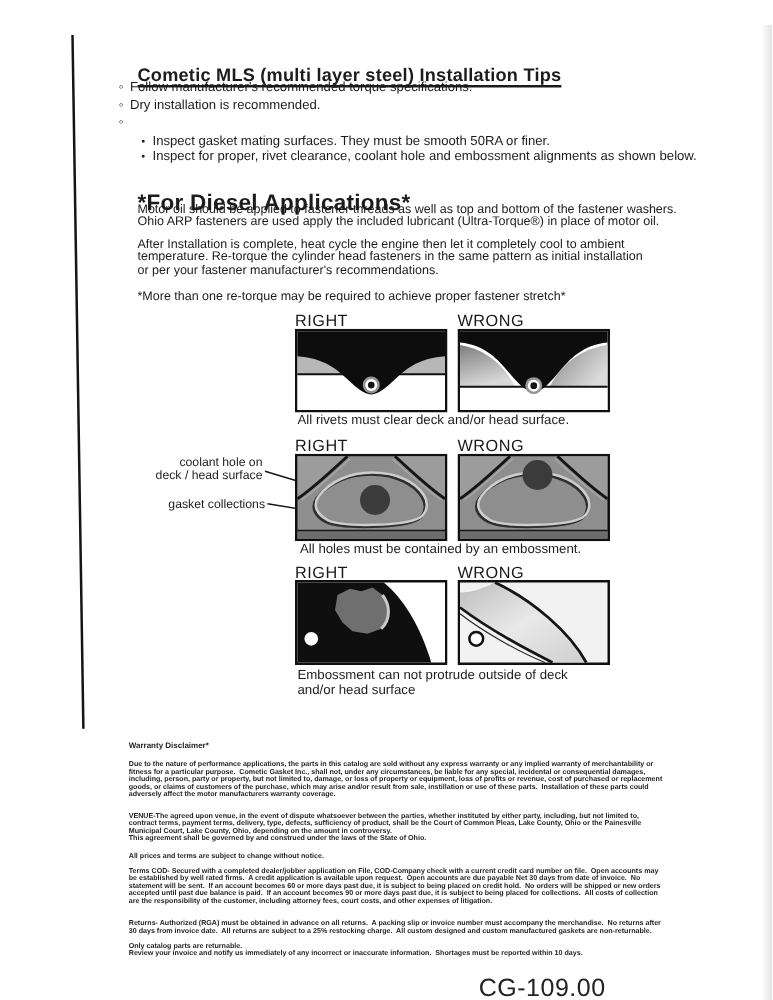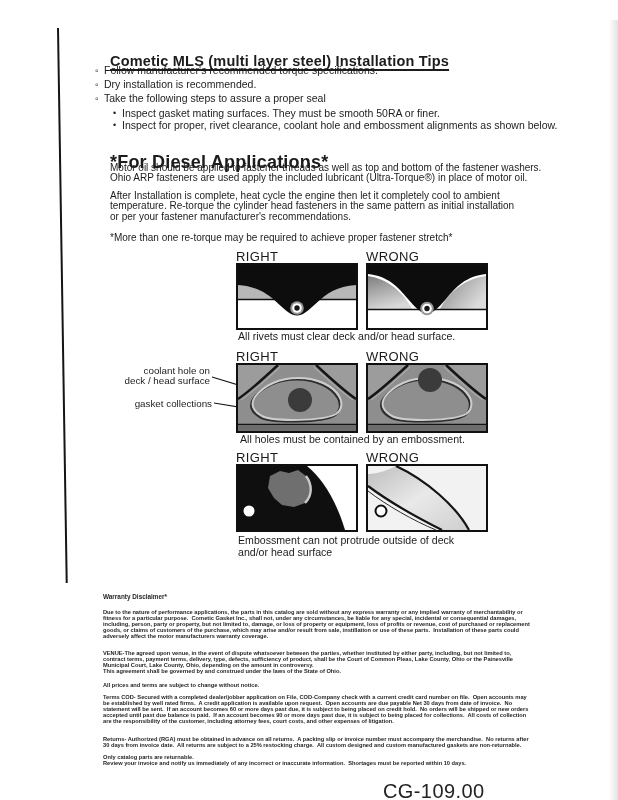--- a/index.html
+++ b/index.html
@@ -35,21 +35,21 @@
 <div class="page">
 
   <div class="left-rule"></div>
   <div class="edge-shade"></div>
 
   <h1 class="abs title">Cometic MLS (multi layer steel) Installation Tips</h1>
 
   <div class="abs bullets">
     <div class="li"><span class="marker">◦</span><span>Follow manufacturer's recommended torque specifications.</span></div>
     <div class="li"><span class="marker">◦</span><span>Dry installation is recommended.</span></div>
-    <div class="li"><span class="marker">◦</span><span>Take the following steps to assure a proper seal</span></div>
+    <div class="li"><span class="marker">◦</span></div>
   </div>
 
   <div class="abs subbullets">
     <div class="li"><span class="marker">•</span><span>Inspect gasket mating surfaces.  They must be smooth 50RA or finer.</span></div>
     <div class="li"><span class="marker">•</span><span>Inspect for proper, rivet clearance, coolant hole and embossment alignments as shown below.</span></div>
   </div>
 
   <h2 class="abs diesel-h">*For Diesel Applications*</h2>
   <p class="abs body-p pre" style="top:132.5px;">Motor oil should be applied to fastener threads as well as top and bottom of the fastener washers.
 Ohio ARP fasteners are used apply the included lubricant (Ultra-Torque®) in place of motor oil.</p>

